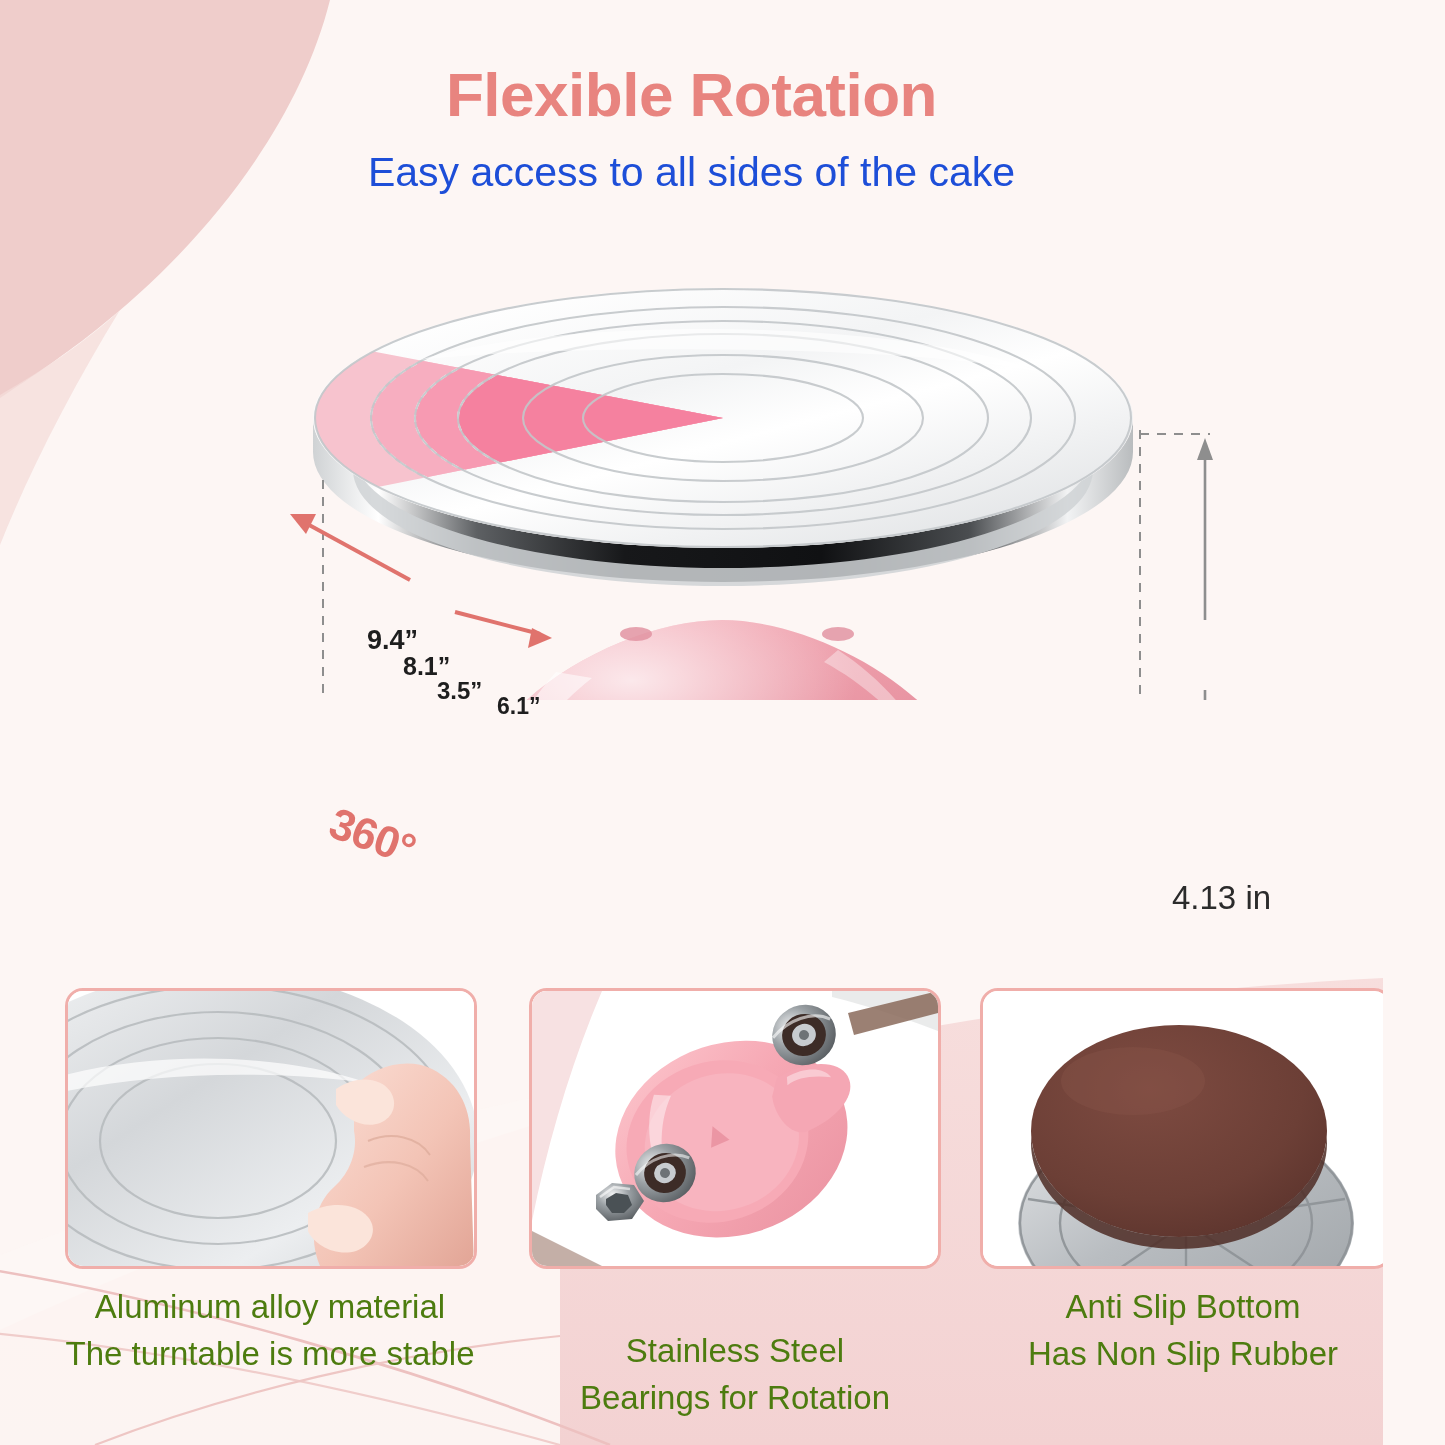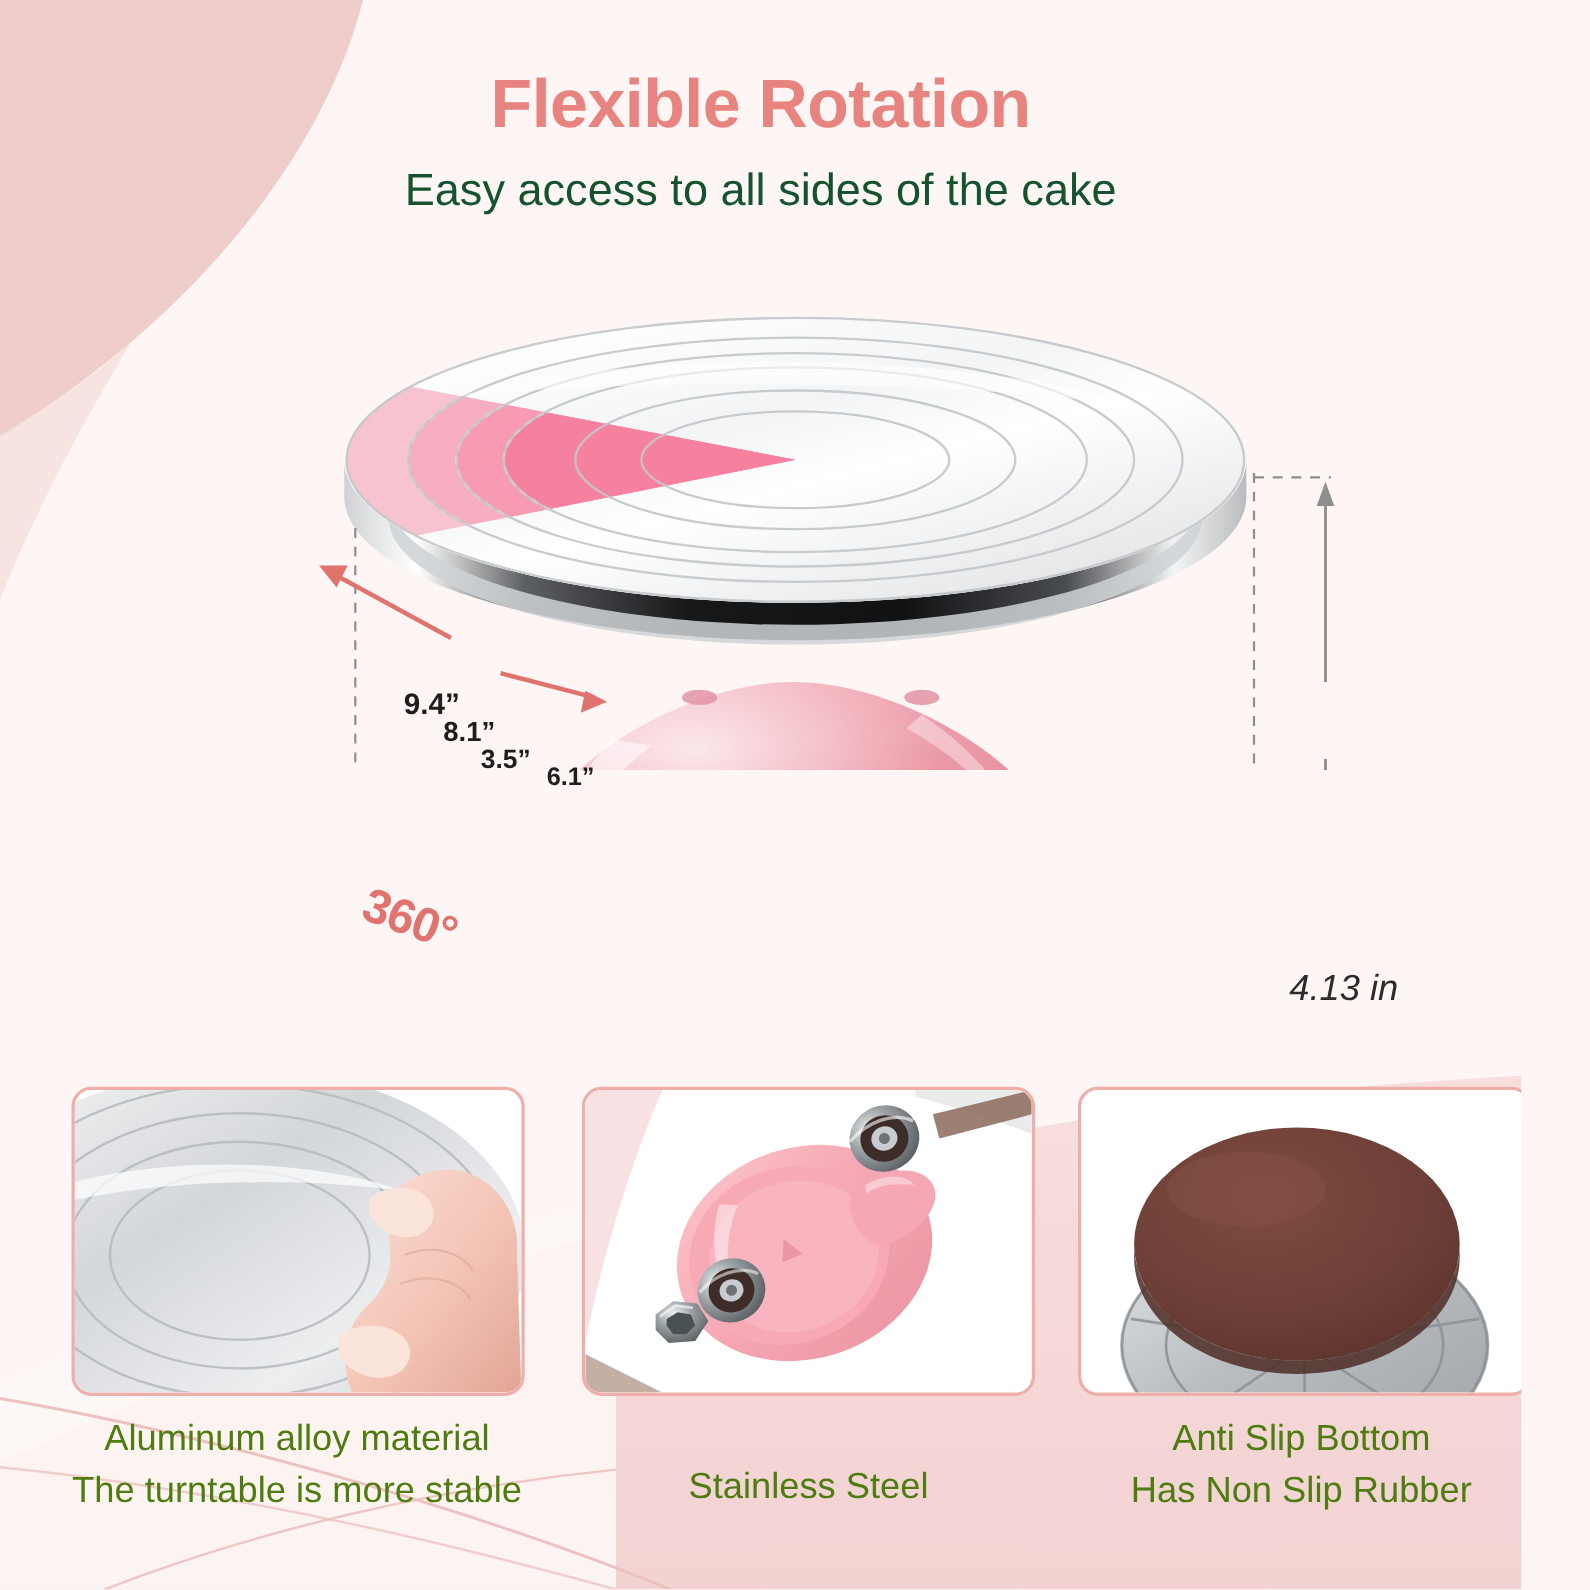--- a/index.html
+++ b/index.html
@@ -14,32 +14,32 @@
   
   .bg-layer { position: absolute; inset: 0; pointer-events: none; }
 
   
   .header { position: absolute; top: 62px; left: 0; width: 100%; text-align: center; z-index: 5; }
   .title {
     font-size: 62px; font-weight: bold; color: #e8847f;
     letter-spacing: -0.5px; line-height: 1.05;
   }
   .subtitle {
-    margin-top: 22px; font-size: 41px; color: #14532d;
+    margin-top: 22px; font-size: 41px; color: #1d4ed8;
     font-weight: 400; letter-spacing: 0px;
   }
 
   
   .hero { position: absolute; top: 250px; left: 0; width: 1445px; height: 700px; z-index: 4; }
 
   .dim-label {
     position: absolute; color: #2b2b2b; font-size: 33px;
     font-family: "Liberation Sans", sans-serif; white-space: nowrap;
   }
-  .label-height { left: 1172px; top: 629px; font-style: italic; }
+  .label-height { left: 1172px; top: 629px; }
   .label-width  { left: 672px;  top: 884px;  background: #fdf6f4; padding: 0 12px; }
 
   .rot-label {
     position: absolute; left: 340px; top: 548px;
     font-size: 44px; font-weight: bold; color: #e0736d;
     transform: rotate(20deg); transform-origin: left top;
     letter-spacing: -1px;
   }
 
   .size-tag {
@@ -356,20 +356,21 @@
     </div>
   </div>
 
   <div class="captions">
     <div class="caption caption-0">
       <span class="ln">Aluminum alloy material</span>
       <span class="ln">The turntable is more stable</span>
     </div>
     <div class="caption caption-1">
       <span class="ln">Stainless Steel</span>
+      <span class="ln">Bearings for Rotation</span>
     </div>
     <div class="caption caption-2">
       <span class="ln">Anti Slip Bottom</span>
       <span class="ln">Has Non Slip Rubber</span>
     </div>
   </div>
 
 </div>
 
 </body></html>

